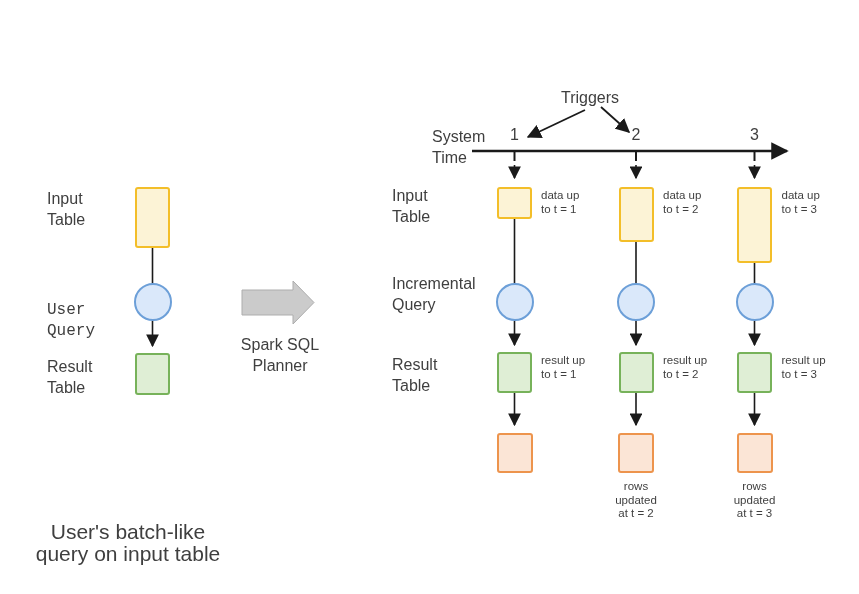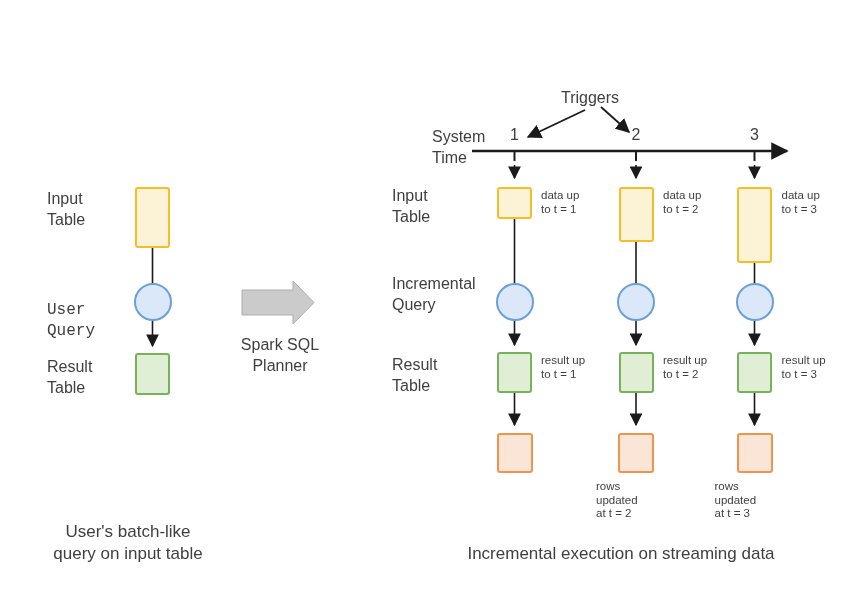--- a/index.html
+++ b/index.html
@@ -27,23 +27,23 @@
   .lbl {
     position:absolute; font-size:16px; line-height:21px; color:var(--text);
     white-space:pre-line;
   }
   .lbl.center { text-align:center; }
   .num { position:absolute; width:30px; font-size:16px; color:var(--text); text-align:center; }
   .note {
     position:absolute; font-size:11.5px; line-height:13.5px; color:var(--text);
     white-space:pre-line;
   }
-  .note.center { }
+  .note.center { text-align:center; }
   .caption {
-    position:absolute; font-size:17px; line-height:21.5px; color:var(--text);
+    position:absolute; font-size:21px; line-height:21.5px; color:var(--text);
     text-align:center; white-space:pre-line;
   }
 </style>
 </head>
 <body>
 
 <div class="canvas">
 
   <svg class="lines" viewBox="0 0 859 594">
     <defs>
@@ -143,15 +143,14 @@
 to t = 3</div>
   <div class="circle" style="left:735.5px; top:283px;"></div>
   <div class="box green" style="left:737px; top:352px; width:35px; height:41px;"></div>
   <div class="note" style="left:781.5px; top:354px;">result up
 to t = 3</div>
   <div class="box orange" style="left:736.5px; top:433px; width:36px; height:40px;"></div>
   <div class="note center" style="left:714.5px; top:480px; width:80px;">rows
 updated
 at t = 3</div>
 
-  <div class="caption" style="left:421px; top:543px; width:400px;">Incremental execution on streaming data</div>
 
 </div>
 
 </body></html>

